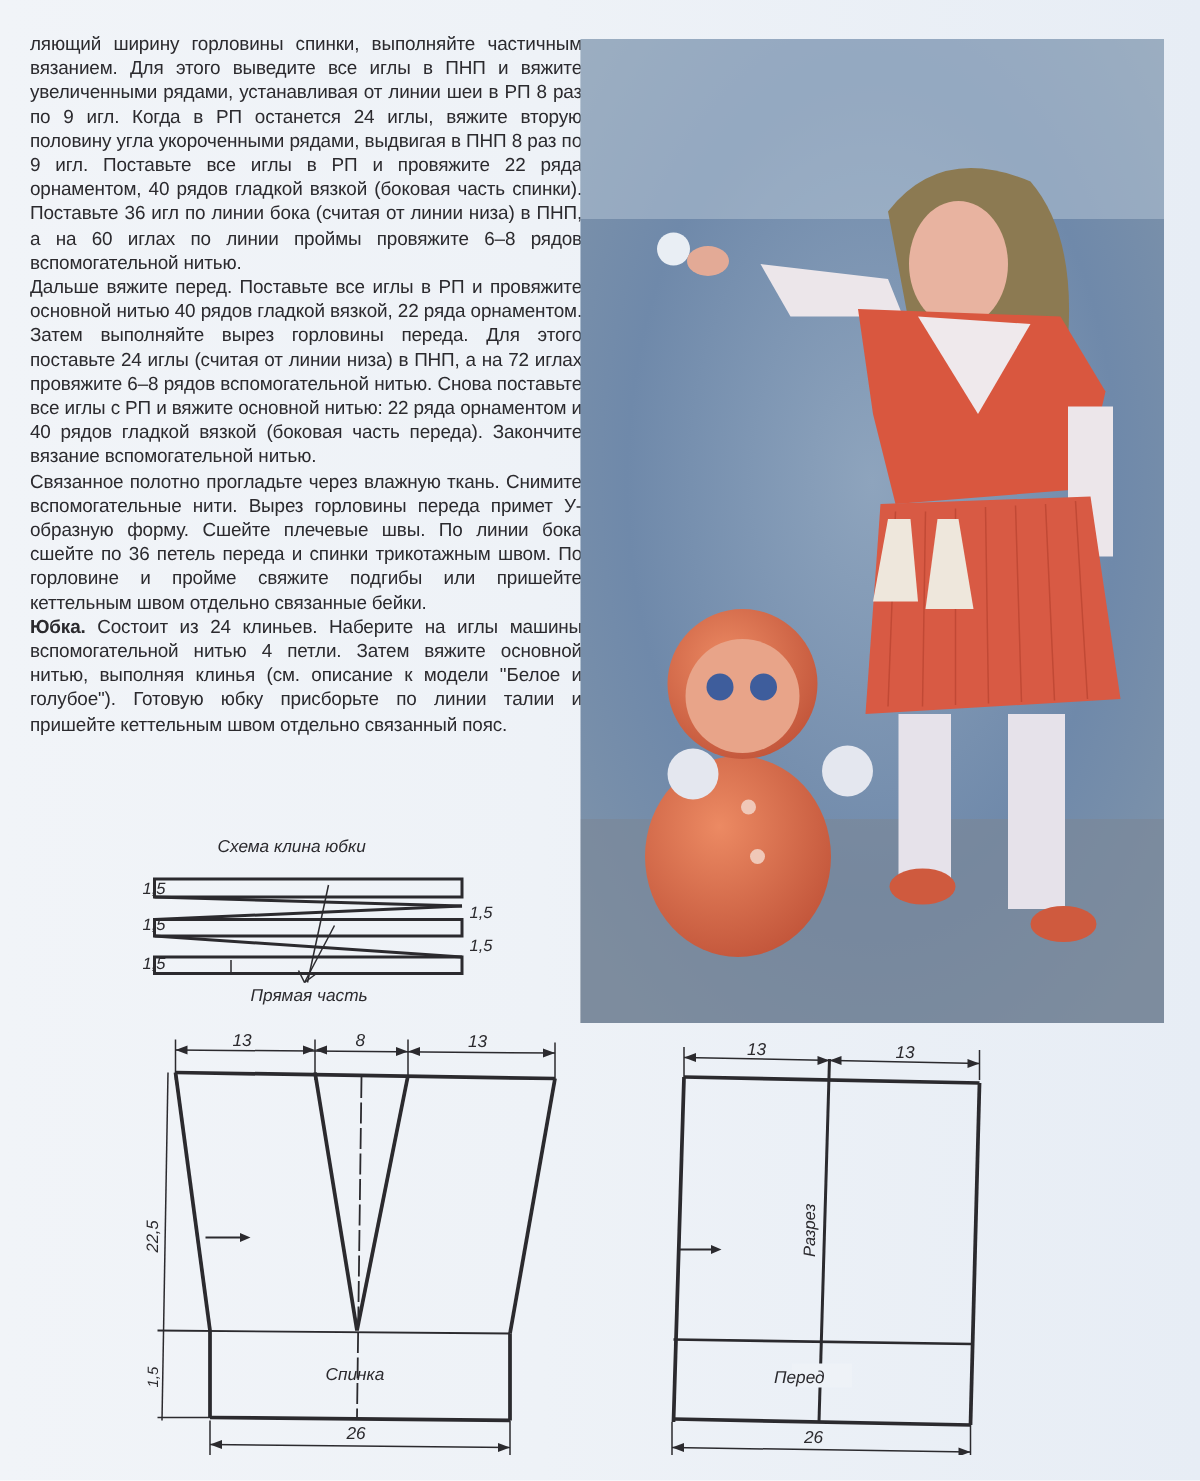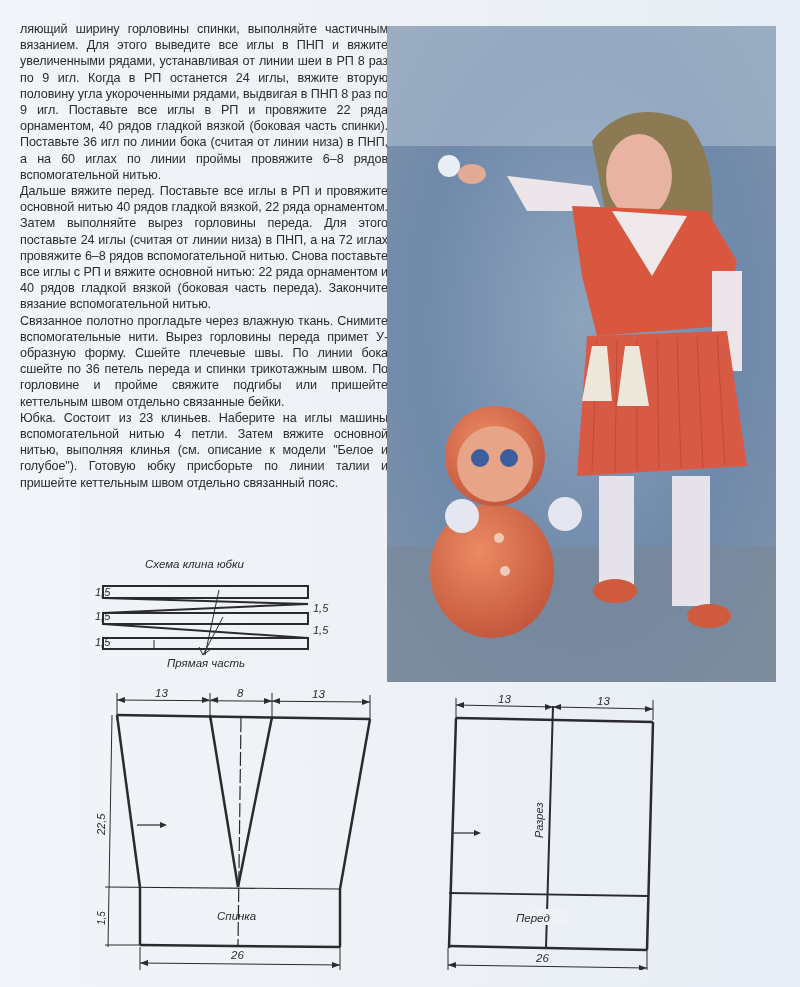--- a/index.html
+++ b/index.html
@@ -8,38 +8,38 @@
     background: linear-gradient(90deg, #f1f4f8 0%, #eef2f7 45%, #e7edf5 100%);
     font-family: "Liberation Sans", sans-serif;
     color:#2b2a2e;
   }
   .text-col {
     position:absolute; left:20px; top:21px; width:368px;
     font-size:12.6px; line-height:16.2px; text-align:justify;
     letter-spacing:-0.1px;
   }
   .text-col p { margin:0; }
-  .text-col .bold { font-weight:normal;margin-top:16px; }
+  .text-col .bold { font-weight:bold;margin-top:16px; }
   .photo {
     position:absolute; left:387px; top:26px; width:389px; height:656px;
     background:
       radial-gradient(ellipse 60px 55px at 520px 380px, transparent 0, transparent 0),
       linear-gradient(180deg, #a9bccf 0%, #7f98b3 20%, #6c87a8 40%, #8aa0b8 62%, #8d9cae 80%, #7d8796 100%);
     overflow:hidden;
   }
   svg text { font-family: "Liberation Sans", sans-serif; font-style:italic; }
 </style>
 </head>
 <body>
 
 <div class="text-col">
   <p>ляющий ширину горловины спинки, выполняйте частичным вязанием. Для этого выведите все иглы в ПНП и вяжите увеличенными рядами, устанавливая от линии шеи в РП 8 раз по 9 игл. Когда в РП останется 24 иглы, вяжите вторую половину угла укороченными рядами, выдвигая в ПНП 8 раз по 9 игл. Поставьте все иглы в РП и провяжите 22 ряда орнаментом, 40 рядов гладкой вязкой (боковая часть спинки). Поставьте 36 игл по линии бока (считая от линии низа) в ПНП, а на 60 иглах по линии проймы провяжите 6–8 рядов вспомогательной нитью.</p>
   <p>Дальше вяжите перед. Поставьте все иглы в РП и провяжите основной нитью 40 рядов гладкой вязкой, 22 ряда орнаментом. Затем выполняйте вырез горловины переда. Для этого поставьте 24 иглы (считая от линии низа) в ПНП, а на 72 иглах провяжите 6–8 рядов вспомогательной нитью. Снова поставьте все иглы с РП и вяжите основной нитью: 22 ряда орнаментом и 40 рядов гладкой вязкой (боковая часть переда). Закончите вязание вспомогательной нитью.</p>
   <p>Связанное полотно прогладьте через влажную ткань. Снимите вспомогательные нити. Вырез горловины переда примет У-образную форму. Сшейте плечевые швы. По линии бока сшейте по 36 петель переда и спинки трикотажным швом. По горловине и пройме свяжите подгибы или пришейте кеттельным швом отдельно связанные бейки.</p>
-  <p><span class="bold">Юбка.</span><span> Состоит из 23 клиньев. Наберите на иглы машины вспомогательной нитью 4 петли. Затем вяжите основной нитью, выполняя клинья (см. описание к модели "Белое и голубое"). Готовую юбку присборьте по линии талии и пришейте кеттельным швом отдельно связанный пояс.</span></p>
+  <p><span class="bold">Юбка.</span><span> Состоит из 24 клиньев. Наберите на иглы машины вспомогательной нитью 4 петли. Затем вяжите основной нитью, выполняя клинья (см. описание к модели "Белое и голубое"). Готовую юбку присборьте по линии талии и пришейте кеттельным швом отдельно связанный пояс.</span></p>
 </div>
 
 <div class="photo">
   <svg width="389" height="656" viewBox="0 0 389 656">
     <defs>
       <radialGradient id="bg" cx="50%" cy="45%" r="70%">
         <stop offset="0" stop-color="#8ea4bd"></stop>
         <stop offset="0.6" stop-color="#6f89aa"></stop>
         <stop offset="1" stop-color="#8195aa"></stop>
       </radialGradient>

